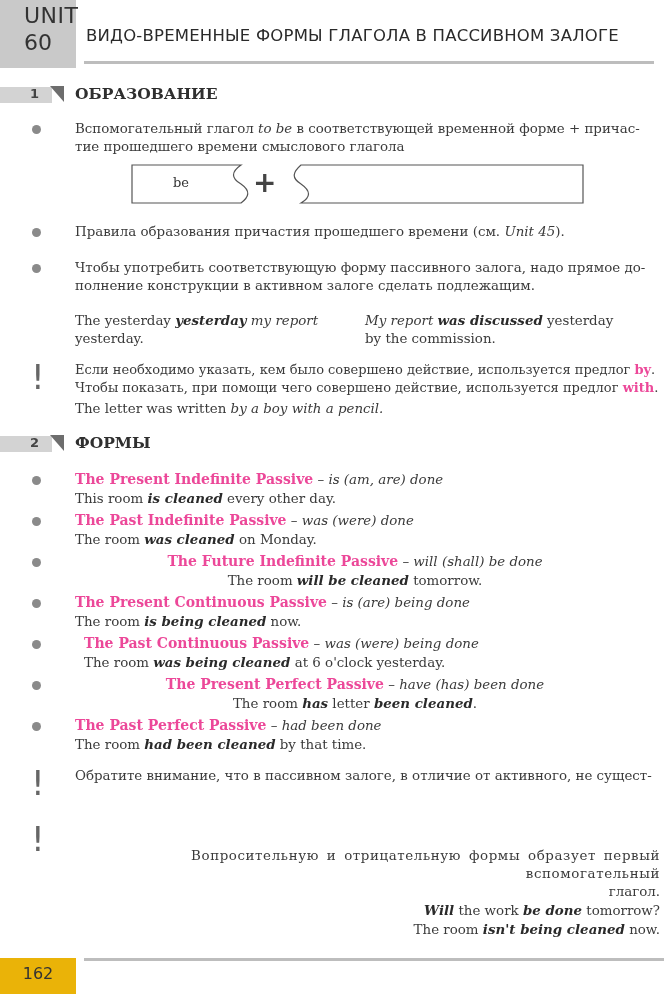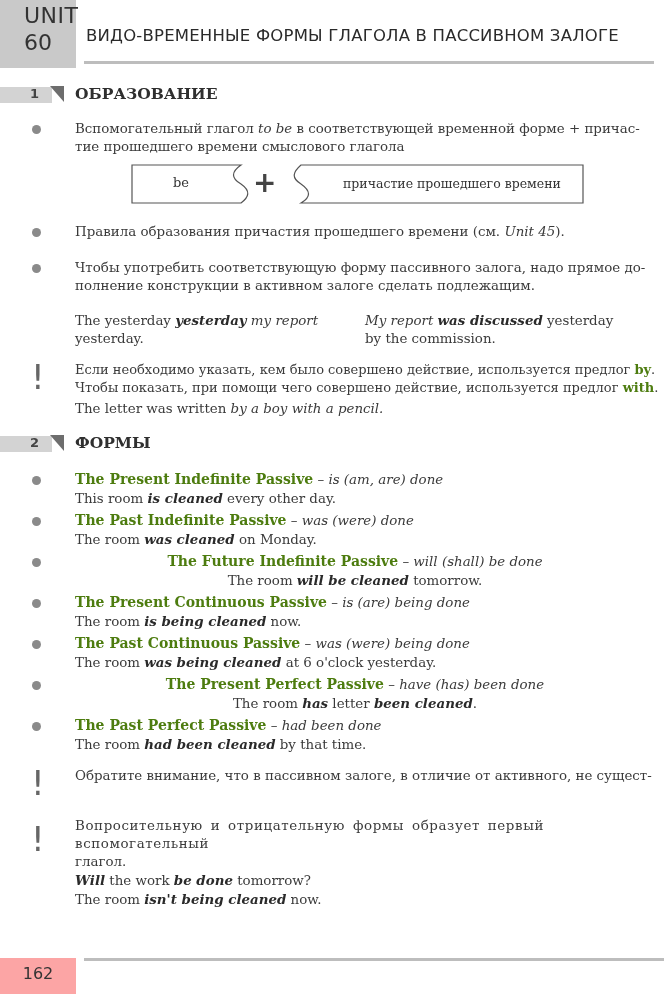--- a/index.html
+++ b/index.html
@@ -19,28 +19,28 @@
              font-weight:bold; font-size:13px; color:#444; }
   .sec-tri { position:absolute; left:50px; top:2px; width:0; height:0;
              border-top:16px solid #6d6d6d; border-left:14px solid transparent; }
   .sec-title { position:absolute; left:75px; top:0px; font-weight:bold; font-size:15.5px; color:#2f2f2f; }
 
   .bullet { position:absolute; left:32px; width:9px; height:9px; border-radius:50%; background:#8a8a8a; }
   .txt { position:absolute; left:75px; font-size:13.4px; line-height:18px; color:#3a3a3a; }
   .excl { position:absolute; left:31px; font-family:"DejaVu Sans", sans-serif; font-size:34px; color:#666; line-height:34px; }
   i, em { font-style:italic; }
   .bi { font-weight:bold; font-style:italic; color:#2a2a2a; }
-  .b { font-weight:bold; color:#4d7c0f; }
+  .b { font-weight:bold; color:#ec4899; }
 
   .formula { position:absolute; left:131px; top:164px; width:454px; height:40px; }
   .formula svg { position:absolute; left:0; top:0; }
   .f-be { position:absolute; left:42px; top:11px; font-size:13px; color:#333; }
   .f-part { position:absolute; left:212px; top:12px; font-size:12.5px; color:#333; }
 
-  .footer-box { position:absolute; left:0; top:958px; width:76px; height:36px; background:#fca5a5;
+  .footer-box { position:absolute; left:0; top:958px; width:76px; height:36px; background:#eab308;
                 font-family:"DejaVu Sans", sans-serif; font-size:16px; color:#333; text-align:center; line-height:32px; }
   .footer-rule { position:absolute; left:84px; top:958px; width:580px; height:3px; background:#bdbdbd; }
 </style>
 </head>
 <body>
 
 <div class="unit-box">
   <div class="u1">UNIT</div>
   <div class="u2">60</div>
 </div>
@@ -60,21 +60,20 @@
   <span>тие прошедшего времени смыслового глагола</span>
 </div>
 
 <div class="formula">
   <svg width="454" height="40">
     <path d="M1,1 L110,1 C100,8 100,14 110,20 C120,27 118,33 110,39 L1,39 Z" fill="#fff" stroke="#555" stroke-width="1.2"></path>
     <path d="M170,1 L452,1 L452,39 L170,39 C180,33 180,27 170,20 C160,14 162,8 170,1 Z" fill="#fff" stroke="#555" stroke-width="1.2"></path>
   </svg>
   <div class="f-be">be</div>
   <div style="position:absolute; left:122px; top:2px; font-family:'DejaVu Sans',sans-serif; font-size:28px; font-weight:bold; color:#444;">+</div>
-  <div class="f-part">причастие прошедшего времени</div>
 </div>
 
 <div class="bullet" style="top:228px;"></div>
 <div class="txt" style="top:223px;">
   <span>Правила образования причастия прошедшего времени (см. </span><i>Unit 45</i><span>).</span>
 </div>
 
 <div class="bullet" style="top:264px;"></div>
 <div class="txt" style="top:259px; width:580px;">
   <span>Чтобы употребить соответствующую форму пассивного залога, надо прямое до-</span><br>
@@ -109,34 +108,34 @@
 <div id="forms">
     <div class="bullet" style="top: 476px;"></div>
     <div class="txt" style="top: 470px; width: 560px;"><span class="b" style="font-size:14px">The Present Indefinite Passive</span><span> – </span><i>is (am, are) done</i><br><span>This room </span><span class="bi">is cleaned</span><span> every other day.</span><span class="bi"></span><span></span></div>
     <div class="bullet" style="top: 517px;"></div>
     <div class="txt" style="top: 511px; width: 560px;"><span class="b" style="font-size:14px">The Past Indefinite Passive</span><span> – </span><i>was (were) done</i><br><span>The room </span><span class="bi">was cleaned</span><span> on Monday.</span><span class="bi"></span><span></span></div>
     <div class="bullet" style="top: 558px;"></div>
     <div class="txt" style="top: 552px; width: 560px; text-align: center;"><span class="b" style="font-size:14px">The Future Indefinite Passive</span><span> – </span><i>will (shall) be done</i><br><span>The room </span><span class="bi">will be cleaned</span><span> tomorrow.</span><span class="bi"></span><span></span></div>
     <div class="bullet" style="top: 599px;"></div>
     <div class="txt" style="top: 593px; width: 560px;"><span class="b" style="font-size:14px">The Present Continuous Passive</span><span> – </span><i>is (are) being done</i><br><span>The room </span><span class="bi">is being cleaned</span><span> now.</span><span class="bi"></span><span></span></div>
     <div class="bullet" style="top: 640px;"></div>
-    <div class="txt" style="top: 634px; width: 560px;"><span class="b" style="font-size:14px">The Past Continuous Passive</span><span> – </span><i>was (were) being done</i><br><span>The room </span><span class="bi">was being cleaned</span><span> at 6 o'clock yesterday.</span><span class="bi"></span><span></span></div>
+    <div class="txt" style="top: 634px; width: 560px; margin-left: 9px;"><span class="b" style="font-size:14px">The Past Continuous Passive</span><span> – </span><i>was (were) being done</i><br><span>The room </span><span class="bi">was being cleaned</span><span> at 6 o'clock yesterday.</span><span class="bi"></span><span></span></div>
     <div class="bullet" style="top: 681px;"></div>
     <div class="txt" style="top: 675px; width: 560px; text-align: center;"><span class="b" style="font-size:14px">The Present Perfect Passive</span><span> – </span><i>have (has) been done</i><br><span>The room </span><span class="bi">has</span><span> letter </span><span class="bi">been cleaned</span><span>.</span></div>
     <div class="bullet" style="top: 722px;"></div>
     <div class="txt" style="top: 716px; width: 560px;"><span class="b" style="font-size:14px">The Past Perfect Passive</span><span> – </span><i>had been done</i><br><span>The room </span><span class="bi">had been cleaned</span><span> by that time.</span><span class="bi"></span><span></span></div>
   </div>
 
 <div class="excl" style="top:766px;">!</div>
 <div class="txt" style="top:767px; width:585px;">
   <span>Обратите внимание, что в пассивном залоге, в отличие от активного, не сущест-</span><br>
 </div>
 
 <div class="excl" style="top:822px;">!</div>
-<div class="txt" style="top:817px; width:585px;">
+<div class="txt" style="top:847px; width:585px;text-align:right;">
   <span style="letter-spacing:0.6px; word-spacing:3px;">Вопросительную и отрицательную формы образует первый вспомогательный</span><br>
   <span>глагол.</span><br>
   <span class="bi">Will</span><span> the work </span><span class="bi">be done</span><span> tomorrow?</span><br>
   <span>The room </span><span class="bi">isn't being cleaned</span><span> now.</span>
 </div>
 
 <div class="footer-rule"></div>
 <div class="footer-box">162</div>
 
 </body></html>

